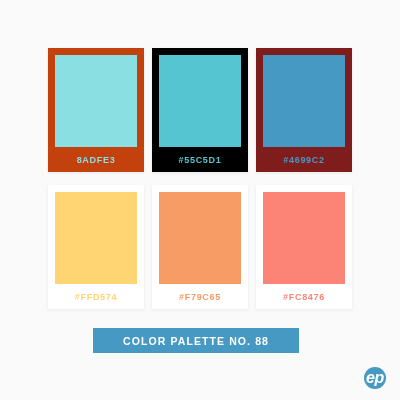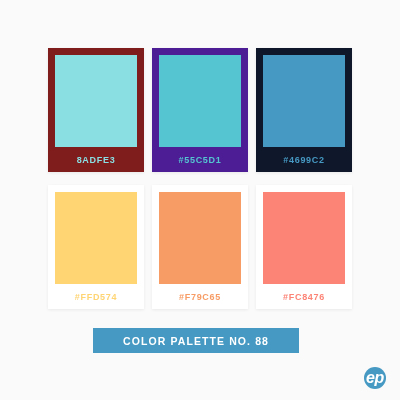--- a/index.html
+++ b/index.html
@@ -95,31 +95,31 @@
     letter-spacing: -0.4px;
   }
 </style>
 </head>
 <body style="background: rgb(250, 250, 250);">
 
 <div id="palette-page" style="background: rgb(250, 250, 250);">
 
   <div id="swatch-grid">
 
-    <div class="swatch-card" style="background: #7f1d1d;">
+    <div class="swatch-card" style="background: #c2410c;">
       <div class="swatch-color" style="background: rgb(138, 223, 227);"></div>
       <div class="swatch-label" style="color: rgb(138, 223, 227);">8ADFE3</div>
     </div>
 
-    <div class="swatch-card" style="background: #4c1d95;">
+    <div class="swatch-card" style="background: #000000;">
       <div class="swatch-color" style="background: rgb(85, 197, 209);"></div>
       <div class="swatch-label" style="color: rgb(85, 197, 209);">#55C5D1</div>
     </div>
 
-    <div class="swatch-card" style="background: #0f172a;">
+    <div class="swatch-card" style="background: #7f1d1d;">
       <div class="swatch-color" style="background: rgb(70, 153, 194);"></div>
       <div class="swatch-label" style="color: rgb(70, 153, 194);">#4699C2</div>
     </div>
 
     <div class="swatch-card" style="background: rgb(255, 255, 255);">
       <div class="swatch-color" style="background: rgb(255, 213, 116);"></div>
       <div class="swatch-label" style="color: rgb(255, 213, 116); text-align: right;">#FFD574</div>
     </div>
 
     <div class="swatch-card" style="background: rgb(255, 255, 255); justify-content: center;">

